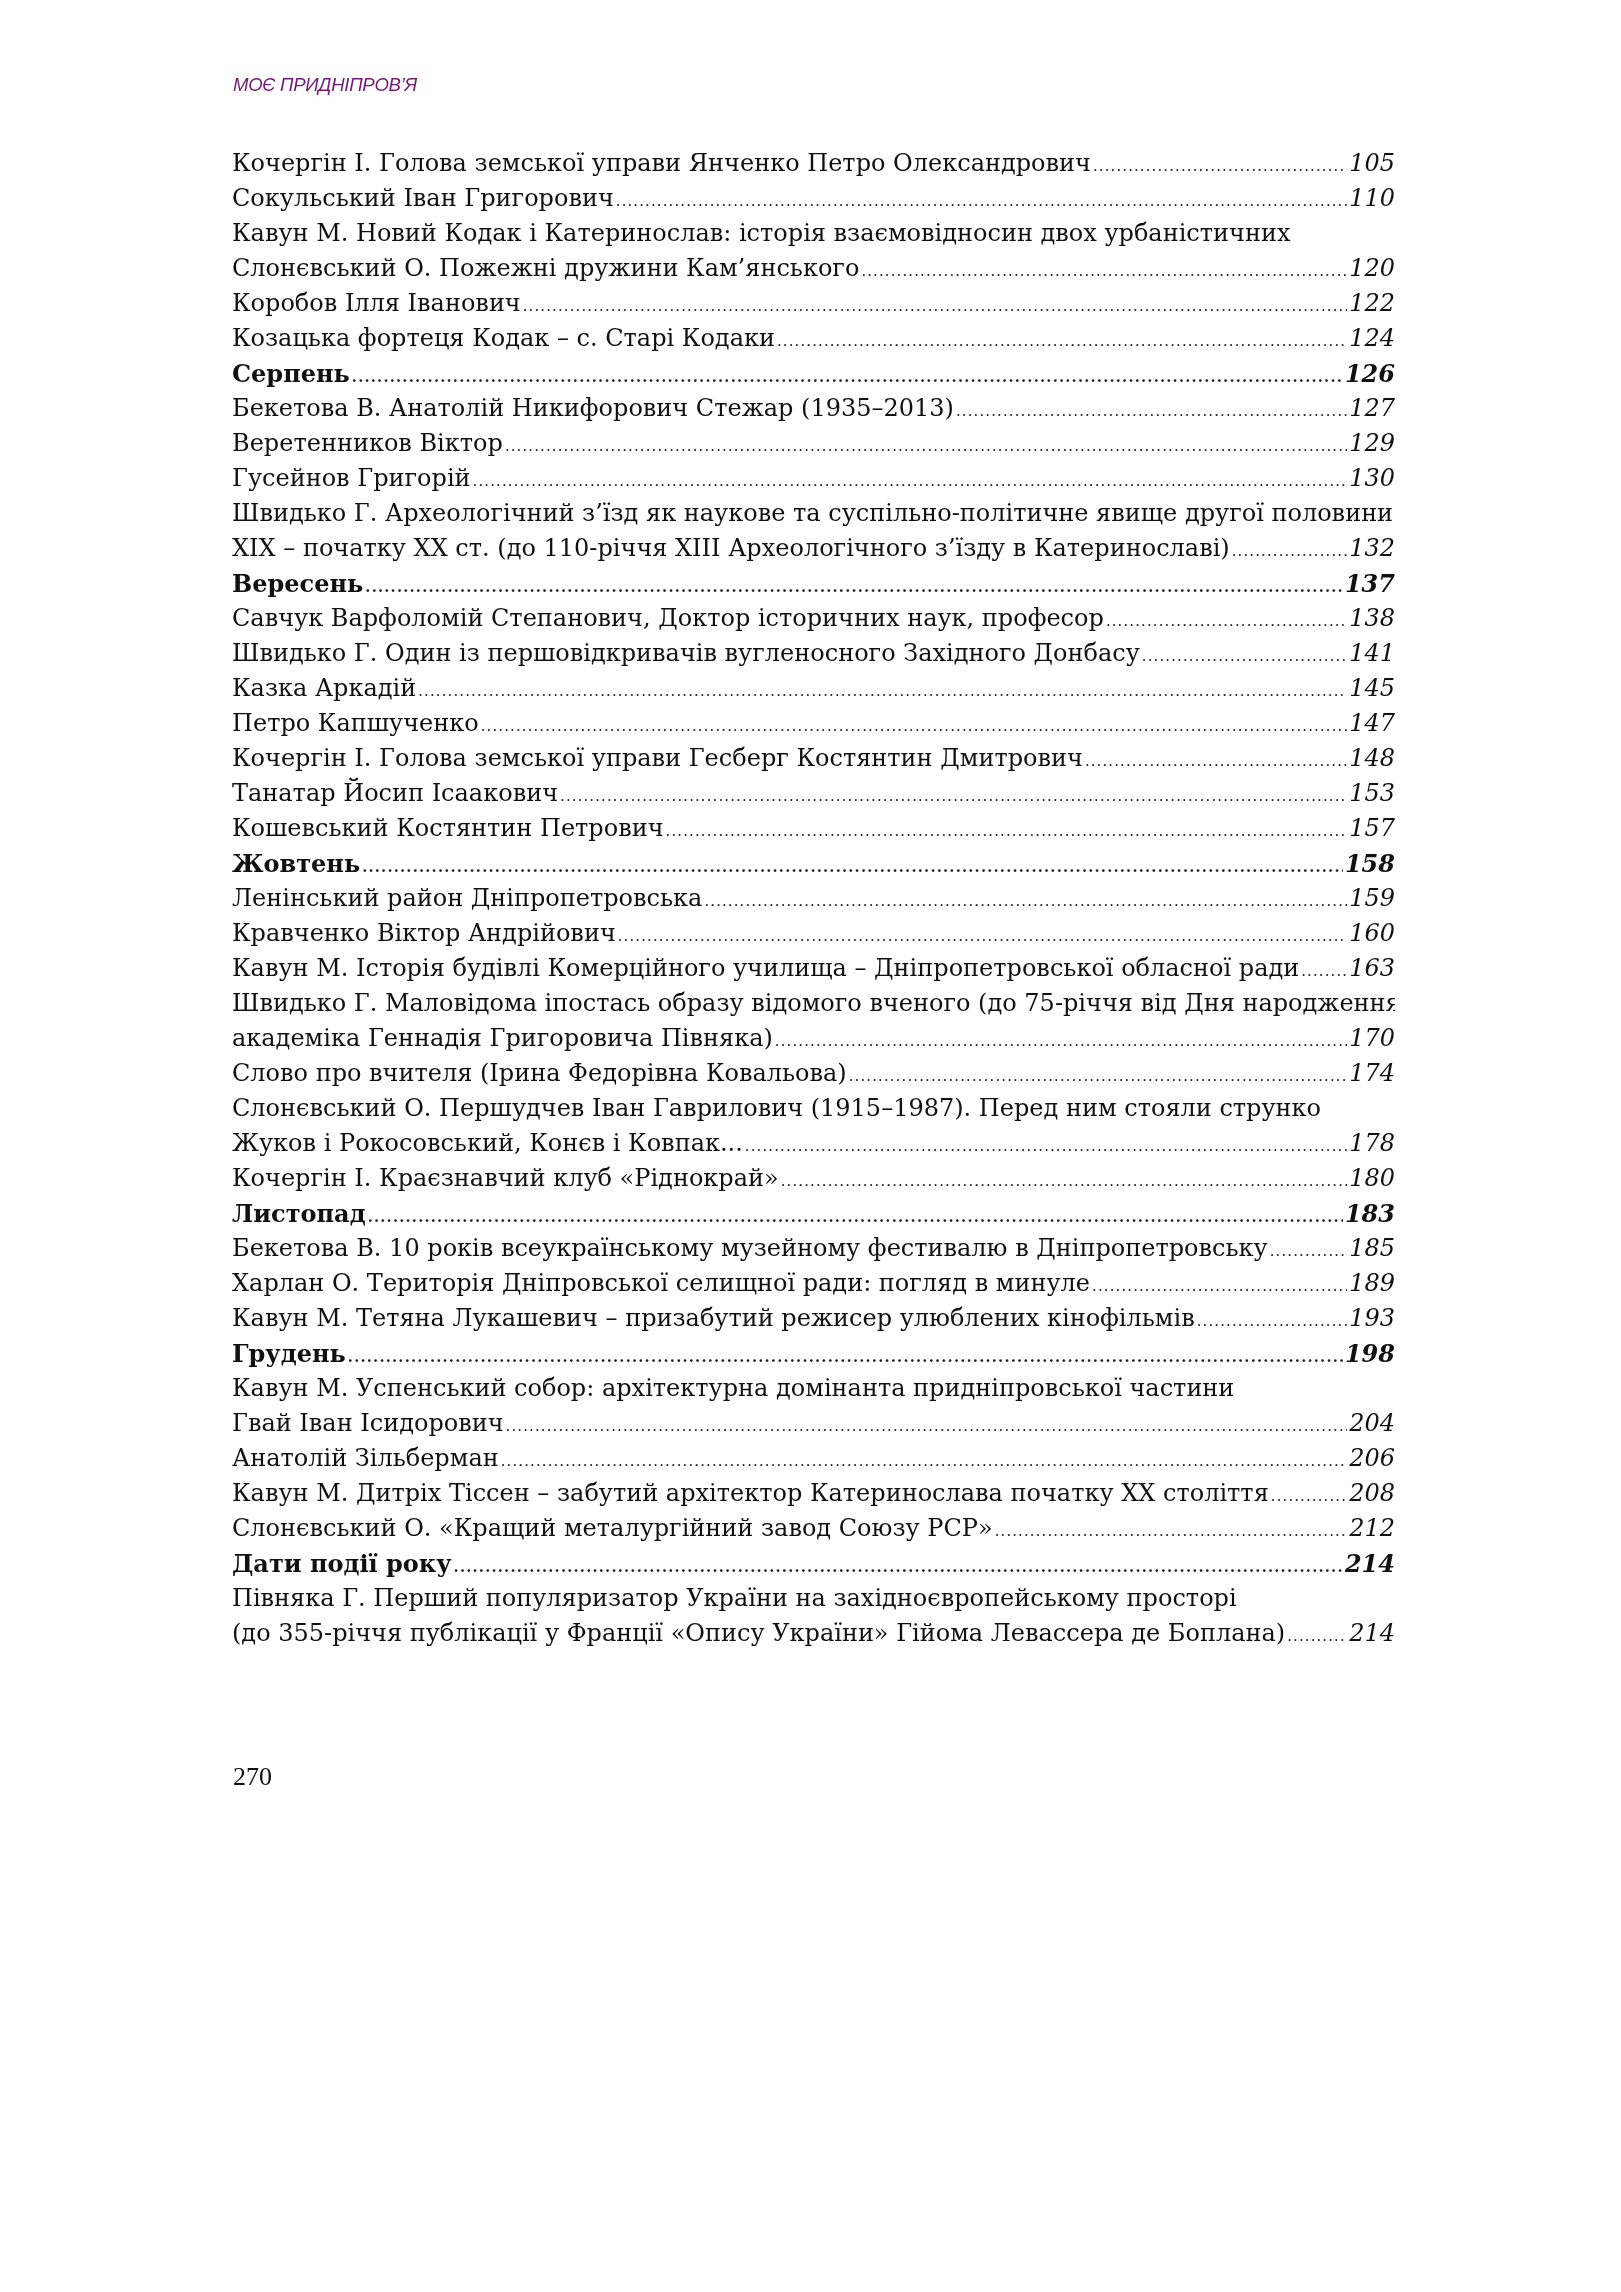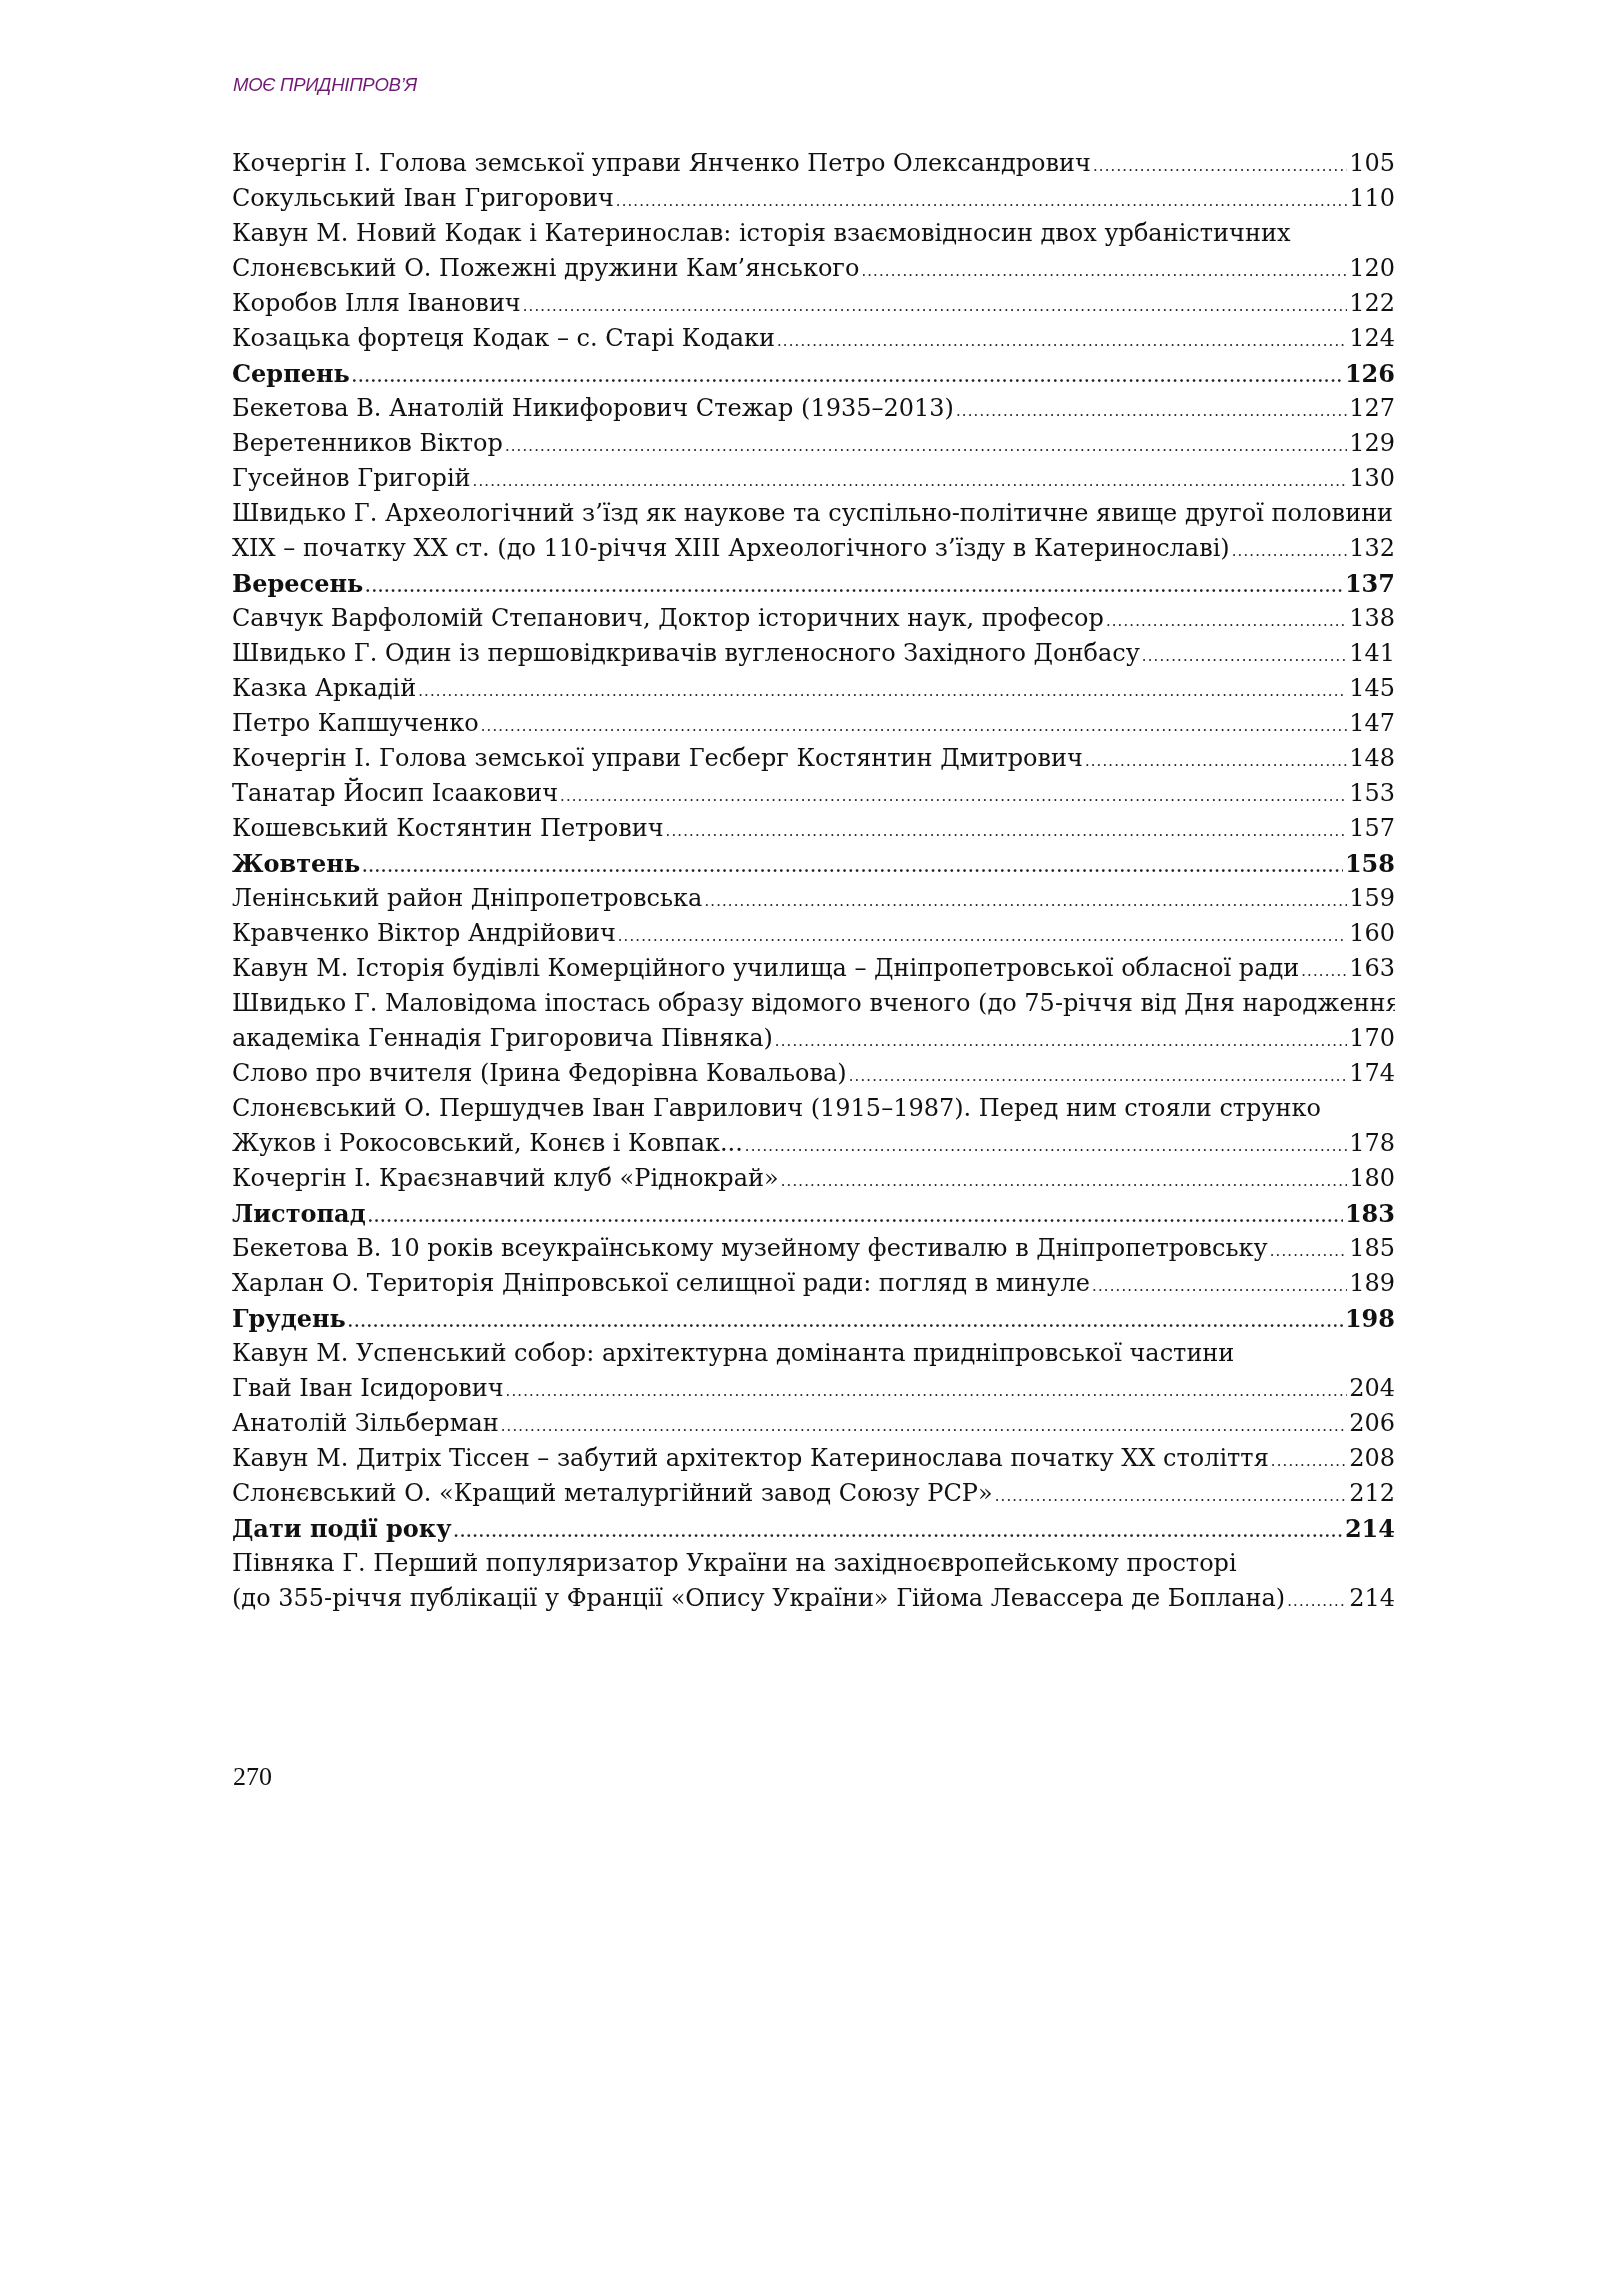--- a/index.html
+++ b/index.html
@@ -43,21 +43,21 @@
       overflow: hidden;
       letter-spacing: 1.2px;
       font-size: 14.7px;
       color: #222;
       margin: 0 2px;
       min-width: 9.8px;
     }
     .toc-line .leader::before {
       content: "..................................................................................................................................................................................................................................................................";
     }
-    .toc-line .pg { flex: 0 0 auto; font-variant-numeric: oldstyle-nums; }
+    .toc-line .pg { flex: 0 0 auto; font-variant-numeric: oldstyle-nums; font-style: italic; }
     .toc-entry.section .txt,
     .toc-entry.section .pg { font-weight: bold; }
     .toc-entry.section .leader { font-weight: bold; }
     .page-number {
       position: absolute;
       left: 233px;
       top: 1762px;
       font-family: "Liberation Serif", "DejaVu Serif", serif;
       font-size: 26px;
       color: #111;
@@ -279,20 +279,27 @@
         <span class="pg">185</span>
       </div>
     </div>
     <div class="toc-entry">
       <div class="toc-line">
         <span class="txt">Харлан О. Територія Дніпровської селищної ради: погляд в минуле</span>
         <span class="leader"></span>
         <span class="pg">189</span>
       </div>
     </div>
+    <div class="toc-entry">
+      <div class="toc-line">
+        <span class="txt">Кавун М. Тетяна Лукашевич – призабутий режисер улюблених кінофільмів</span>
+        <span class="leader"></span>
+        <span class="pg">193</span>
+      </div>
+    </div>
     <div class="toc-entry section">
       <div class="toc-line">
         <span class="txt">Грудень</span>
         <span class="leader"></span>
         <span class="pg">198</span>
       </div>
     </div>
     <div class="toc-entry">
       <div class="toc-line">
         <span class="txt">Кавун М. Успенський собор: архітектурна домінанта придніпровської частини</span>

